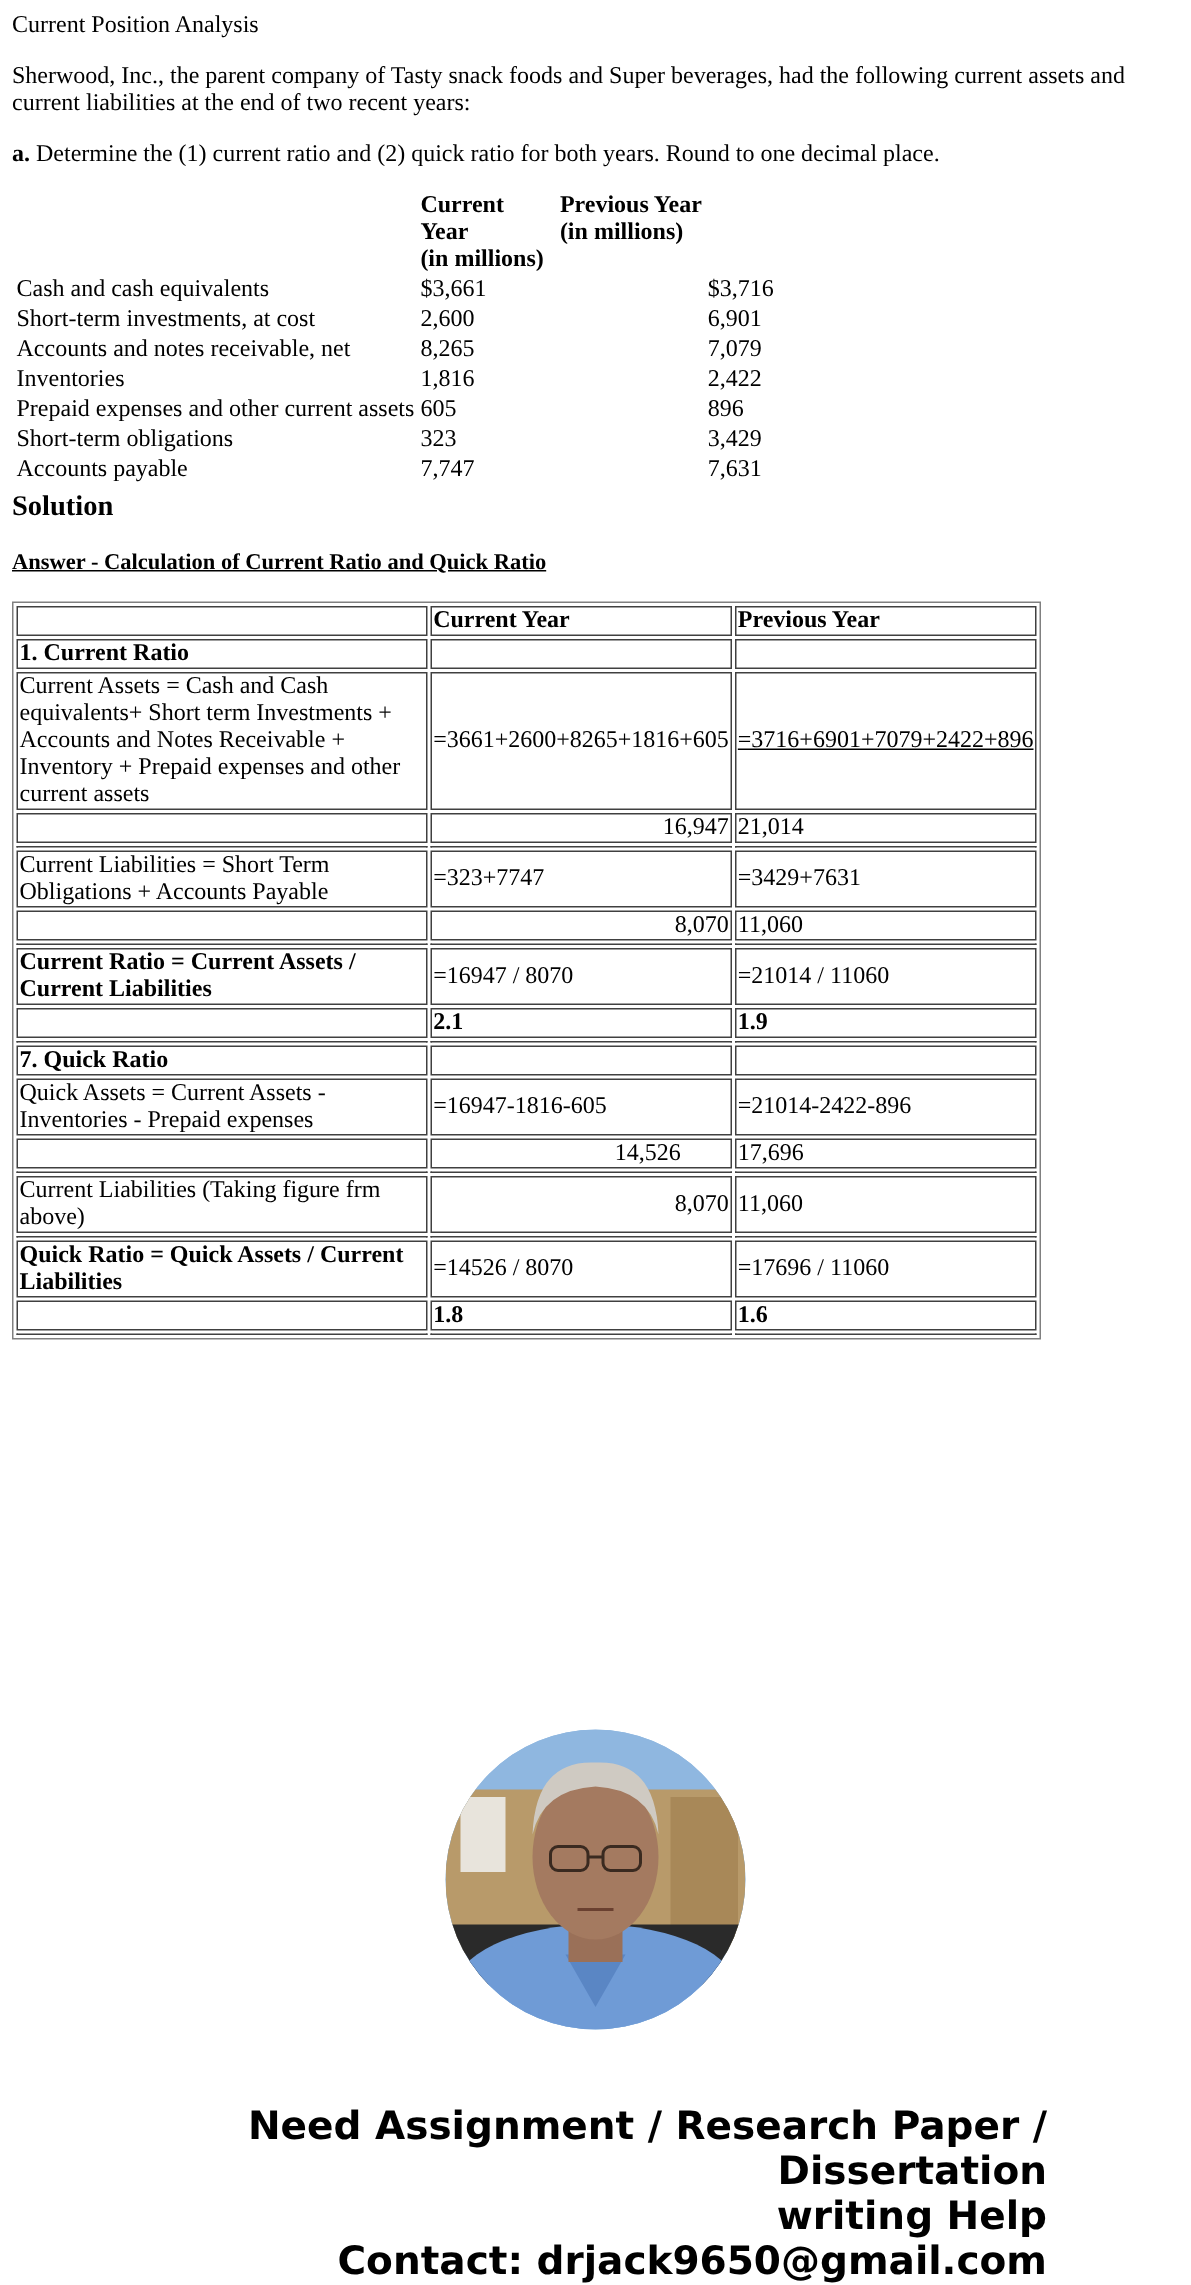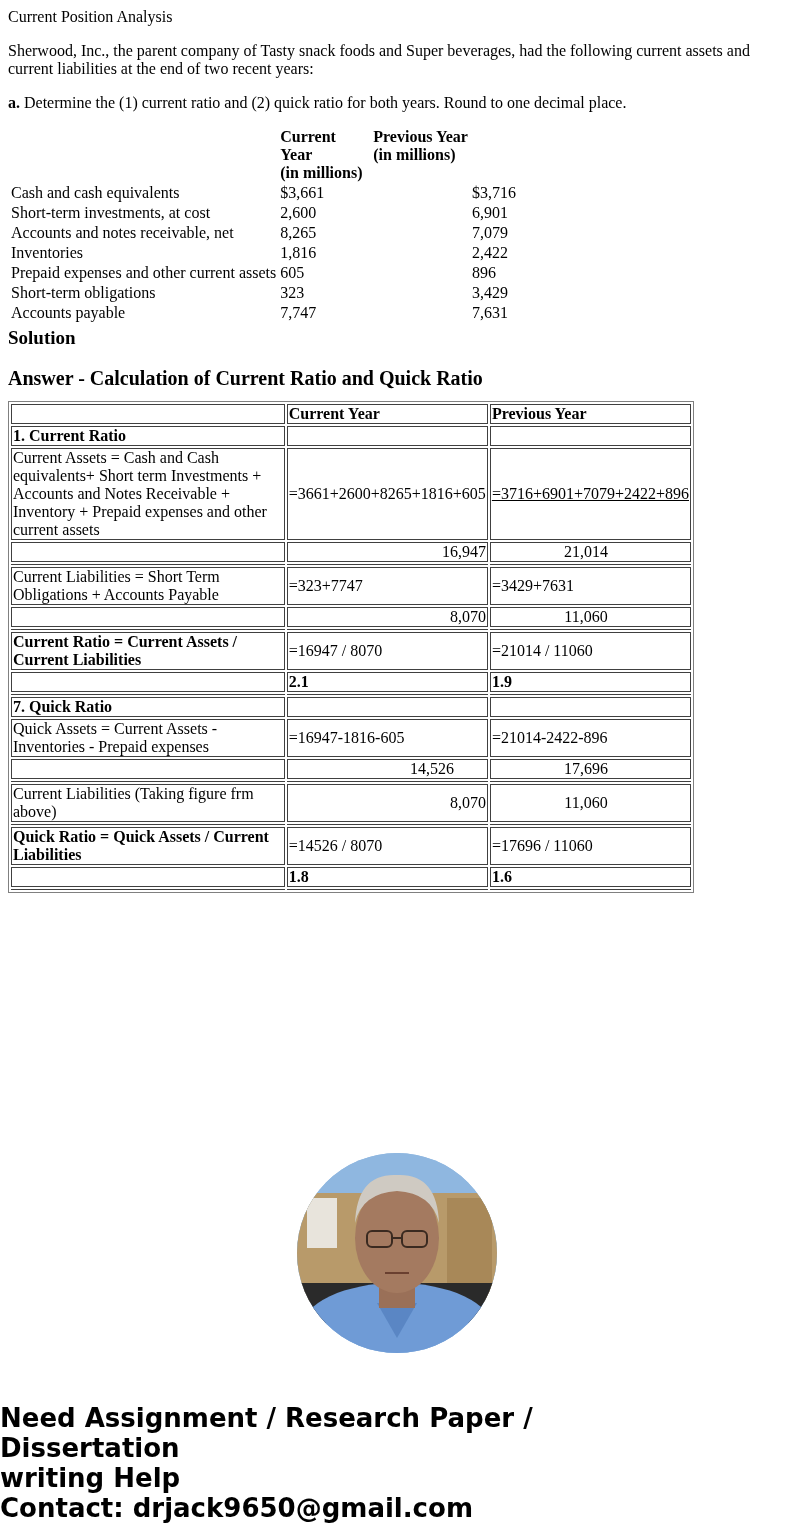--- a/index.html
+++ b/index.html
@@ -28,59 +28,59 @@
     .data-table th { font-weight: bold; line-height: 18px; padding-bottom: 1px; }
     .data-table .label-col { width: 265px; white-space: nowrap; }
     .data-table .cy-col { width: 89px; }
 
     .solution-heading {
       position: absolute; left: 8px; top: 327px;
       font-size: 19px; font-weight: bold; margin: 0; text-align: right;
     }
     .answer-heading {
       position: absolute; left: 8px; top: 367px;
-      font-size: 20px; font-weight: bold; margin: 0;
+      font-size: 15px; font-weight: bold; margin: 0; text-decoration: underline;
     }
 
     
     .sol-table {
       position: absolute; left: 8px; top: 401px;
       border: 1px solid #808080;
       border-collapse: separate;
       border-spacing: 2px;
       font-size: 16px; line-height: 18px;
       width: 686px;
     }
     .sol-table td {
       border: 1px solid #404040;
       padding: 0 1px;
       vertical-align: middle;
     }
     .sol-table td.c0 { width: 274px; }
     .sol-table td.c1 { width: 196px; }
     .sol-table td.c2 { width: 196px; }
     .sol-table td.num { text-align: right; }
-    .sol-table td.num2 { text-align: center; padding-right: 10px; margin-top: 12px; }
+    .sol-table td.num2 { text-align: left; padding-right: 10px; margin-top: 12px; }
     .sol-table tr.sep td { height: 0; padding: 0; line-height: 0; font-size: 0; border-width: 1px 1px 0 1px; }
     .bold { font-weight: bold; }
     .sol-table tr.r-head td { height: 18px; }
 
     
     .avatar {
       position: absolute; left: 297px; top: 1153px;
       width: 200px; height: 200px; border-radius: 50%;
       overflow: hidden;
       background: #8fb7e0;
     }
     .avatar svg { display: block; }
 
     
     .footer {
       position: absolute; left: 0; top: 1403px; width: 698px;
-      text-align: left;
+      text-align: right;
       font-family: "DejaVu Sans", sans-serif;
       font-weight: bold;
       font-size: 26px;
       line-height: 30px;
       color: #000;
     }
   </style>
 </head>
 <body>
 

